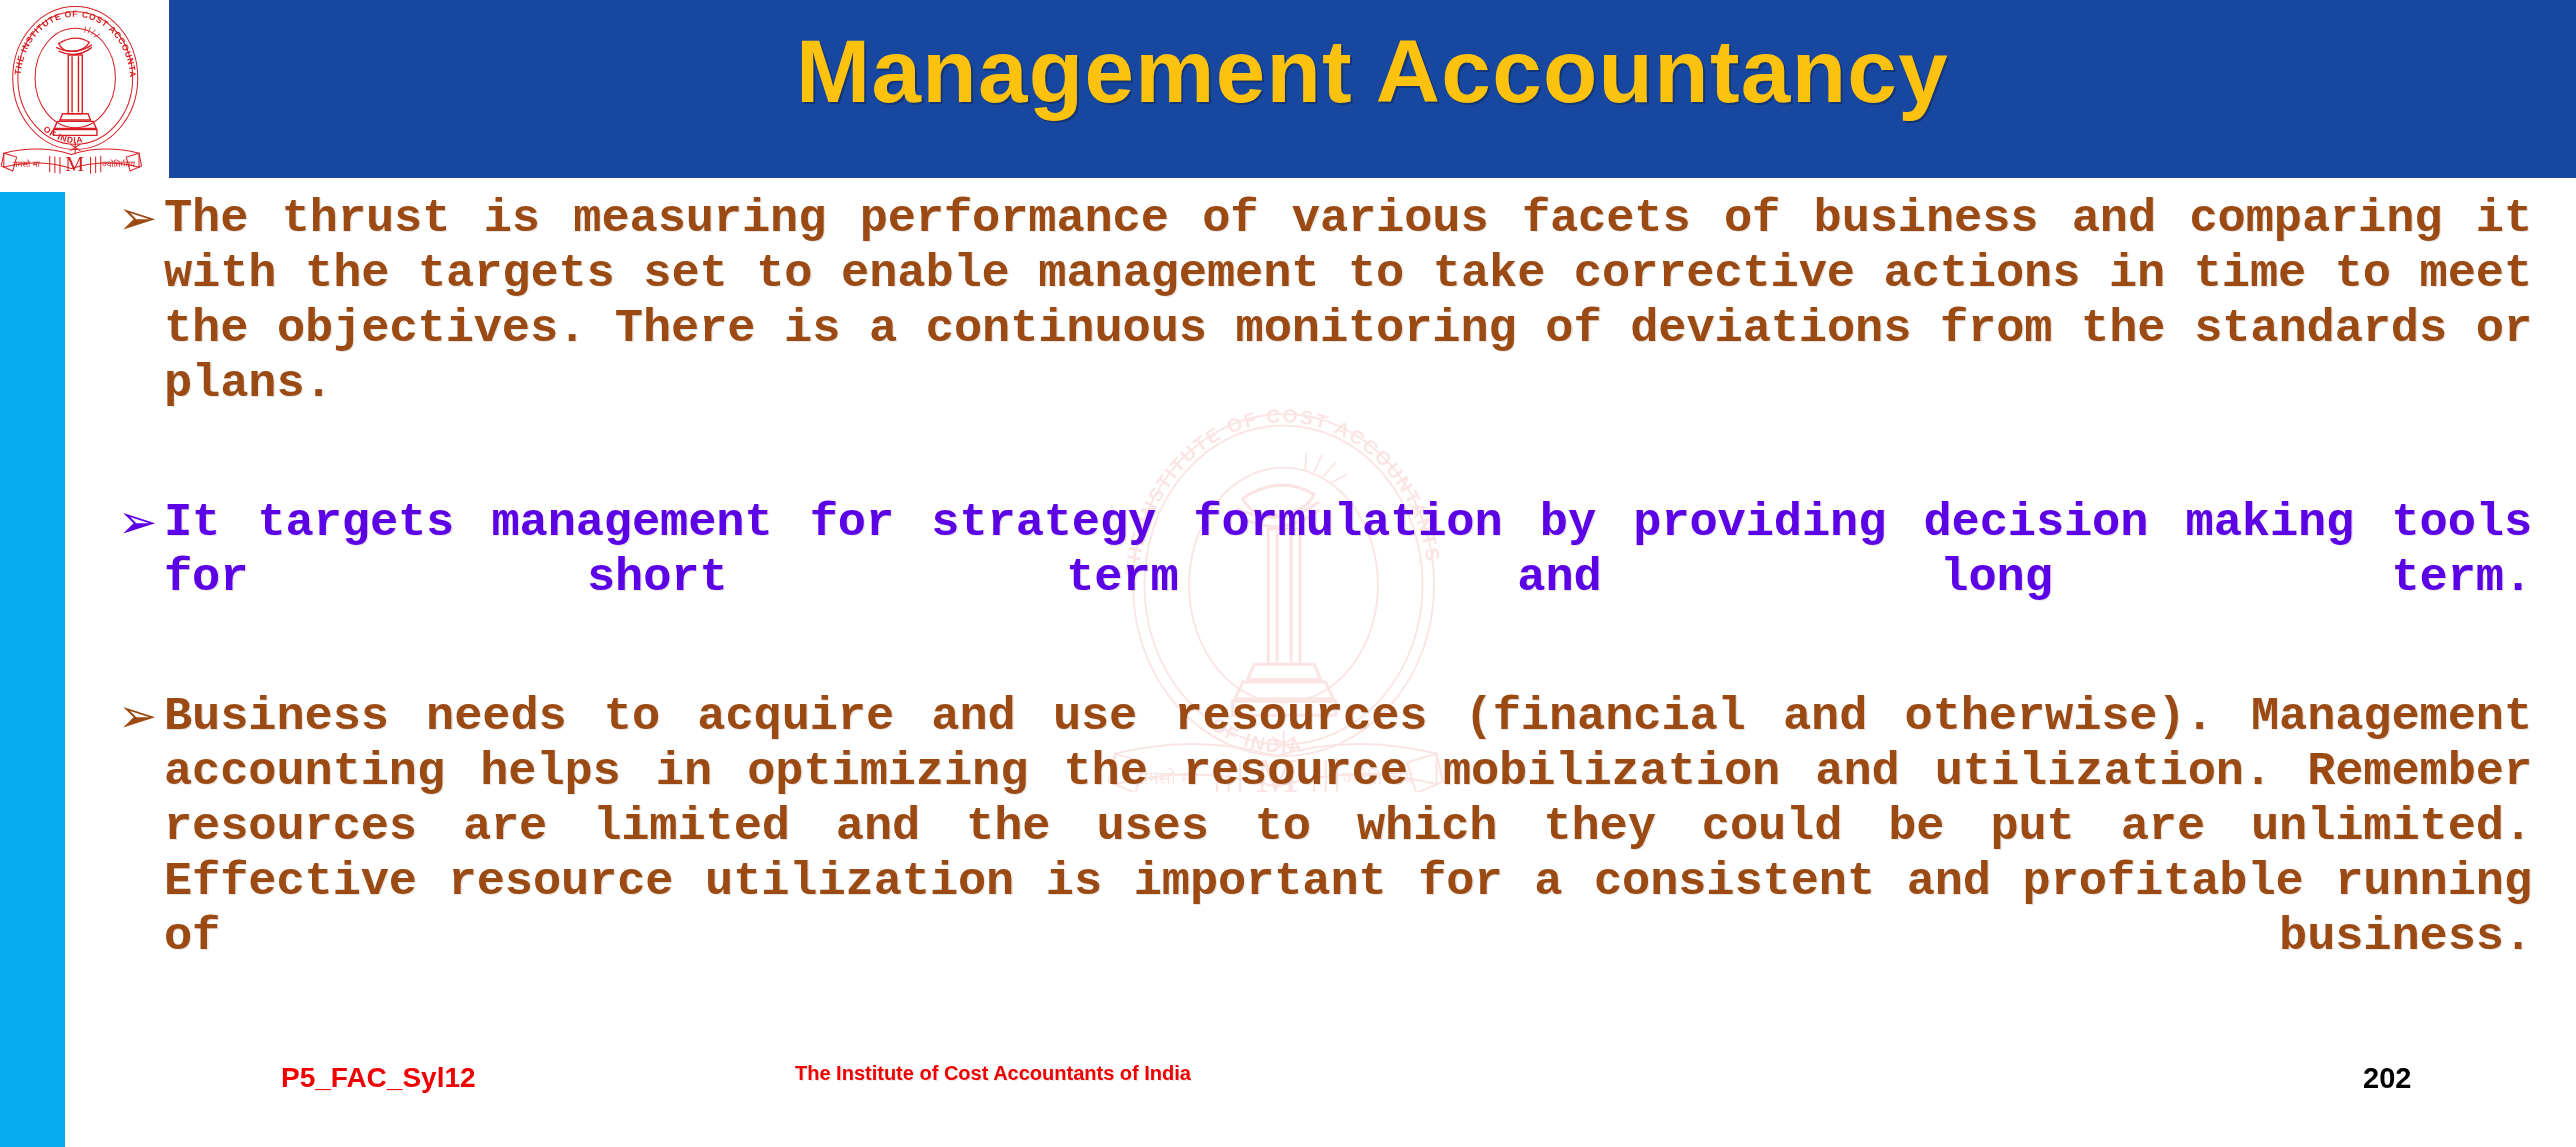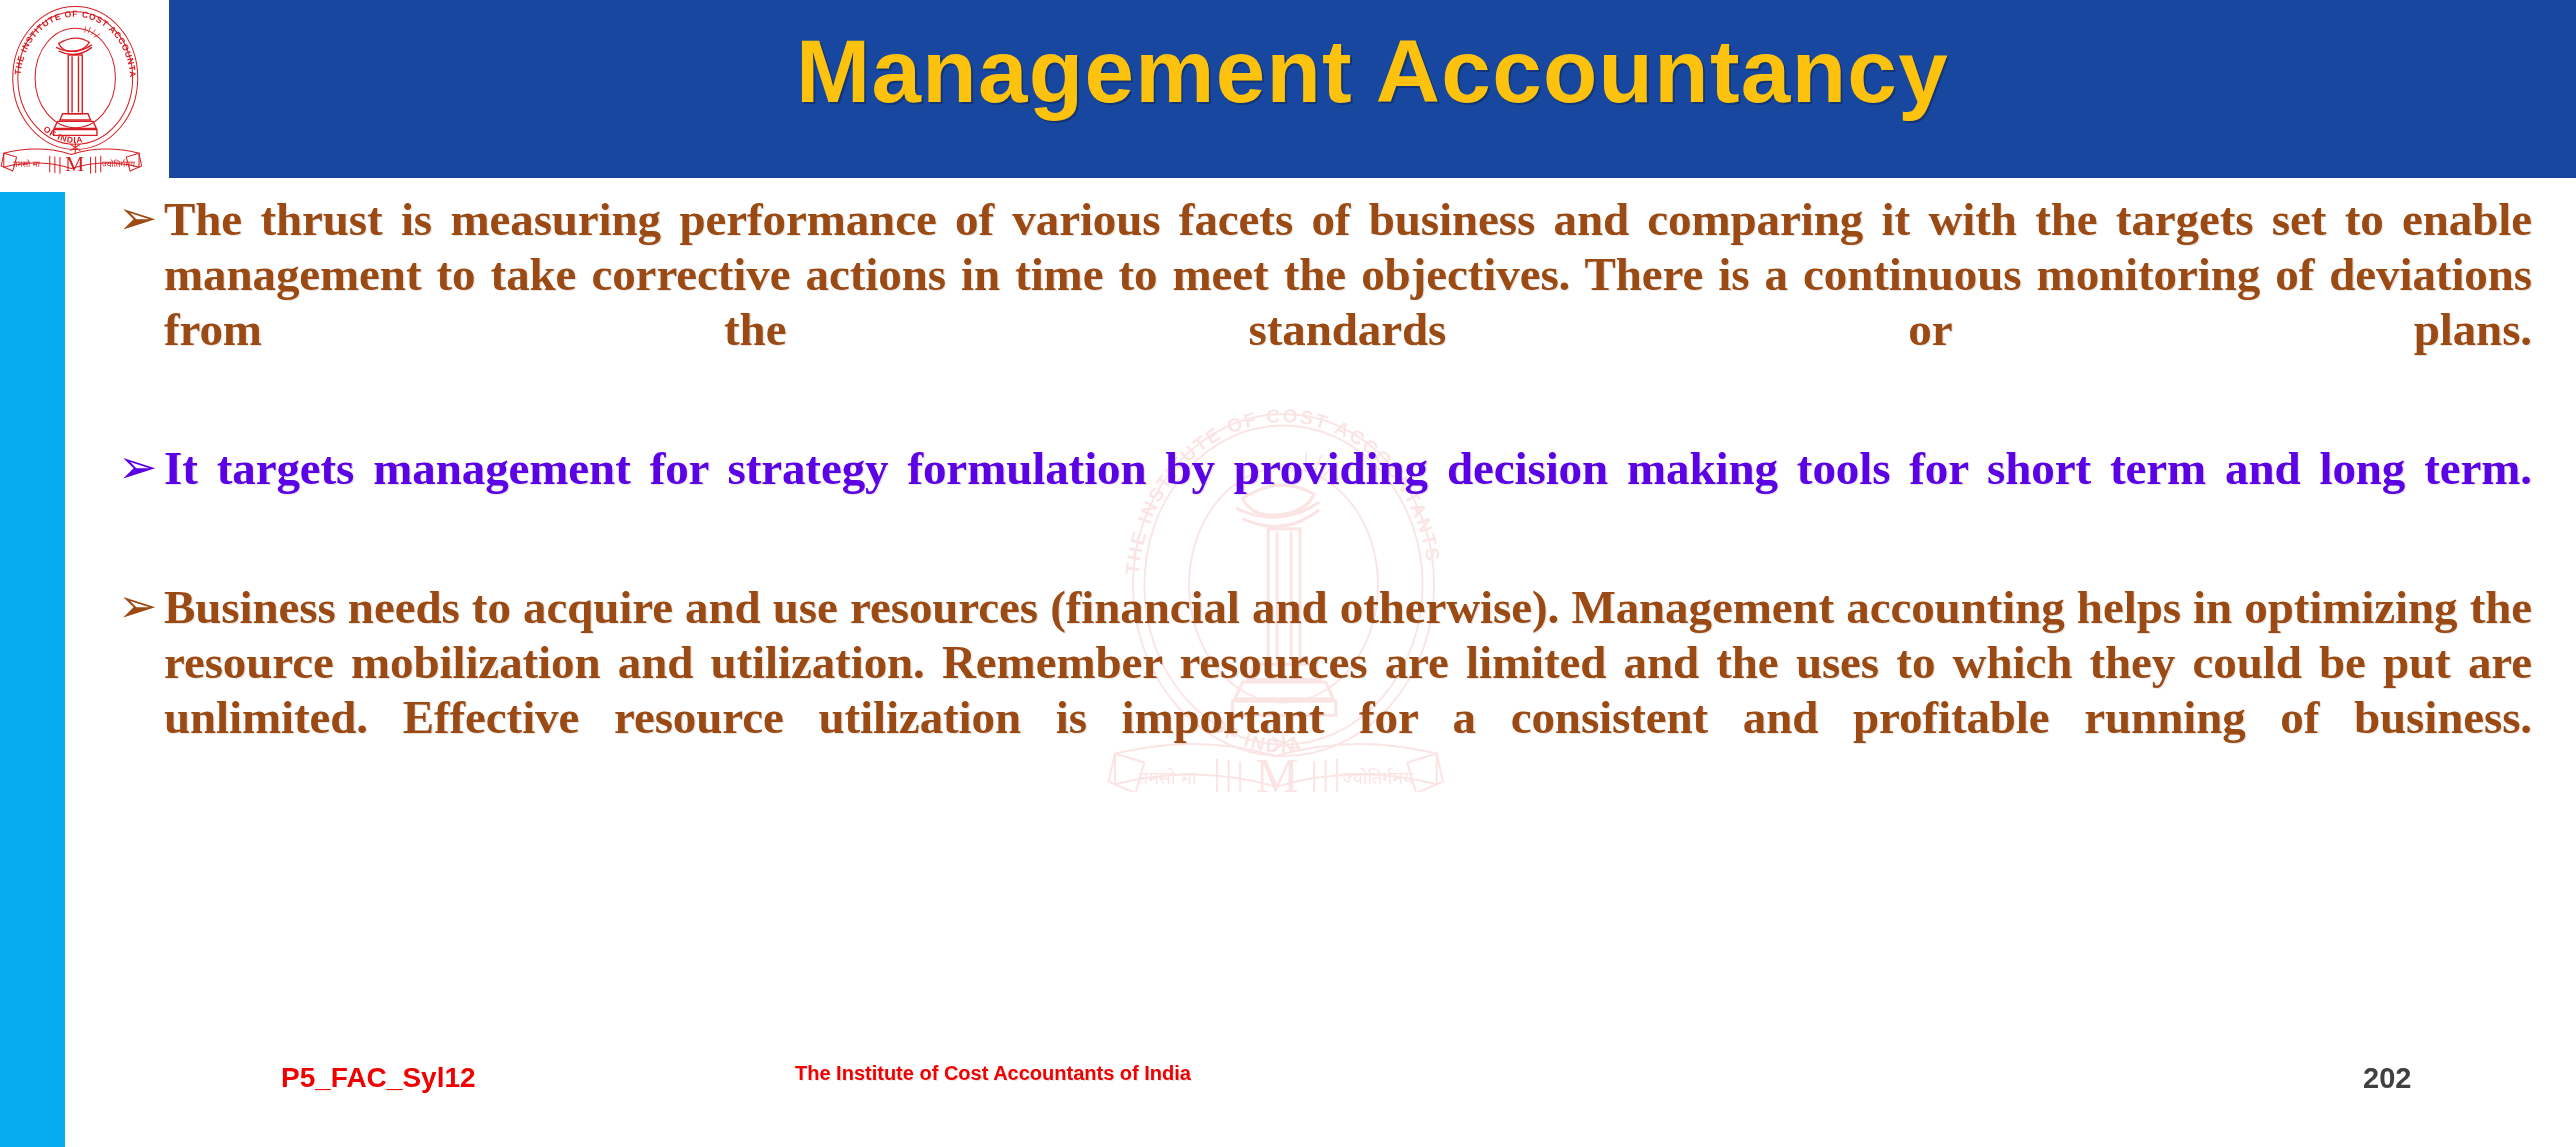--- a/index.html
+++ b/index.html
@@ -28,40 +28,40 @@
 
   
   #content{position:absolute;left:118px;top:192px;width:2414px;z-index:1;}
 
   .bullet-row{display:flex;align-items:flex-start;margin-bottom:29px;}
   .bullet-glyph{flex:0 0 auto;width:46px;font-size:47px;line-height:.94;
                 font-family:"DejaVu Sans",sans-serif;font-weight:normal;
                 margin-top:3.8px;}
   .bullet-text{flex:1 1 auto;font-size:47px;line-height:1.17;font-weight:bold;
                text-align:justify;
-               font-family:Liberation Serif, serif;
+               font-family:Liberation Mono, monospace;
                font-stretch:condensed;
                letter-spacing:-0.1px;
                text-shadow:1.3px 1.3px 0 rgba(0,0,0,.10);}
   .bullet-text.last{text-align:justify;}
   .bullet-text.last::after{content:"";display:inline-block;width:100%;}
   .brown{color:#9C4A13;}
   .purple{color:#5C00E6;}
 
   
   #footer{position:absolute;left:0;top:1053px;width:2576px;height:57px;z-index:2;}
   #footer-code{position:absolute;left:281px;top:9px;font-size:28px;font-weight:bold;
                color:#F00000;font-family:Liberation Sans, sans-serif;}
   #footer-org{position:absolute;left:795px;top:9px;font-size:20px;font-weight:bold;
               color:#F00000;
               font-family:"Liberation Sans Narrow","Liberation Sans",sans-serif;
               font-stretch:condensed;
               text-shadow:1.3px 1.3px 0 rgba(0,0,0,.10);}
   #footer-page{position:absolute;left:2363px;top:9px;font-size:29px;font-weight:bold;
-               color:#404040;font-family:"Liberation Sans",sans-serif;}
+               color:#000000;font-family:"Liberation Sans",sans-serif;}
 </style>
 </head>
 <body>
 
 <div id="header">
 
   <div id="title-bar">
     <div id="title-text">Management Accountancy</div>
   </div>
 

